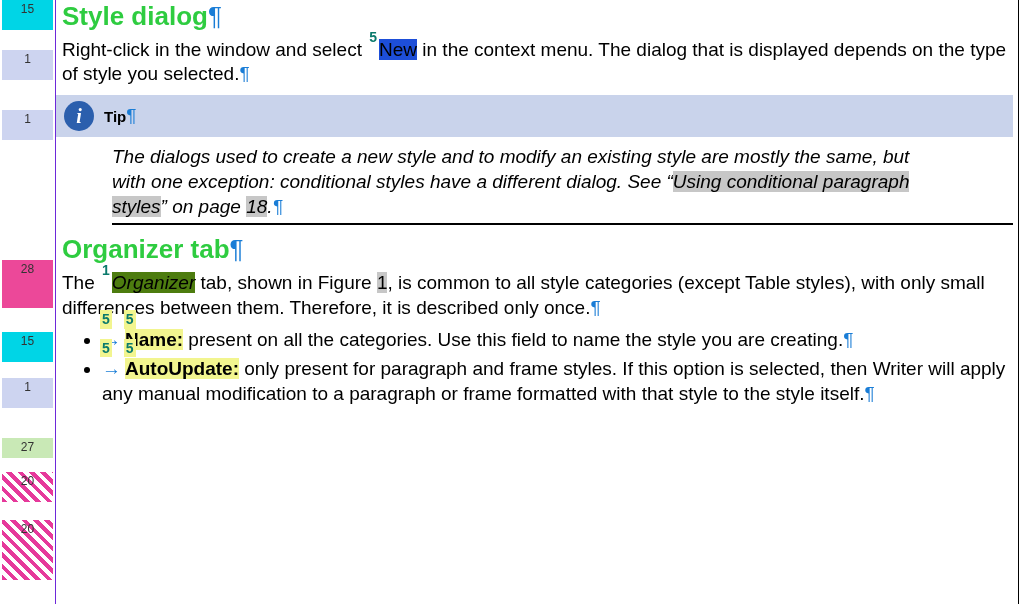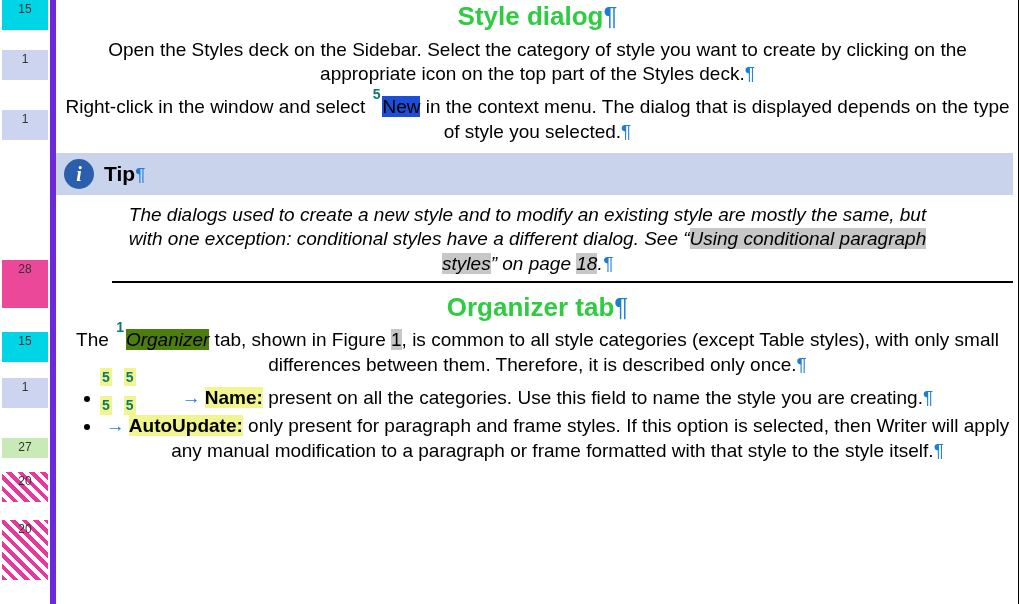--- a/index.html
+++ b/index.html
@@ -12,21 +12,21 @@
     background: #fff;
   }
   .page {
     display: flex;
     width: 1019px;
     height: 604px;
     overflow: hidden;
   }
   .gutter {
     flex: 0 0 56px;
-    border-right: 6px solid #6d28d9;
+    border-right: 1px solid #6d28d9;
     position: relative;
     padding-left: 32px;
   }
   .gmark {
     position: absolute;
     left: 2px;
     right: 2px;
     font-size: 12px;
     color: #333;
     display: flex;
@@ -37,21 +37,20 @@
   .hatch-red {
     background: repeating-linear-gradient(45deg, #e33 0 4px, #fff 4px 8px);
   }
   .hatch-pink {
     background: repeating-linear-gradient(45deg, #e6399b 0 4px, #fff 4px 8px);
   }
   .content {
     flex: 1 1 auto;
     padding-right: 6px;
     position: relative;
-    text-align: center;
   }
   .content .rightline {
     position: absolute;
     right: 0; top: 0; bottom: 0;
     width: 4px;
     border-right: 1px solid #000;
   }
   .block { padding-left: 6px; }
   .pilcrow { color: #1a7dd6; font-weight: normal; }
   h2.green {
@@ -83,21 +82,21 @@
     width: 30px; height: 30px;
     border-radius: 50%;
     background: #2b5fad;
     color: #fff;
     font-family: Georgia, serif;
     font-style: italic;
     font-size: 20px;
     font-weight: bold;
     display: flex; align-items: center; justify-content: center;
   }
-  .tipbox .label { font-weight: bold; font-size: 21px; }
+  .tipbox .label { font-weight: bold; font-size: 15px; }
   .tipbody {
     margin: 8px 0 8px 56px;
     border-bottom: 2px solid #000;
     padding-bottom: 4px;
     padding-right: 70px;
     font-style: italic;
   }
   ul.styled { margin: 0; padding-left: 40px; }
   ul.styled li { list-style: disc; margin-bottom: 4px; position: relative; }
   .li-lead {
@@ -129,25 +128,20 @@
 
   <div class="content">
     <div class="rightline"></div>
 
     <div class="block">
       <h2 class="green">
         <span>Style dialog</span><span class="pilcrow">¶</span>
       </h2>
     </div>
 
-    <div class="block">
-      <p>
-        <span>Open the Styles deck on the Sidebar. Select the category of style you want to create by clicking on the appropriate icon on the top part of the Styles deck.</span><span class="pilcrow">¶</span>
-      </p>
-    </div>
 
     <div class="block">
       <p style="position:relative;">
         <span>Right-click in the window and select</span>
         <span class="sup-note">5</span><span class="hl-yellow">New</span><span> in the context menu. The dialog that is displayed depends on the type of style you selected.</span><span class="pilcrow">¶</span>
       </p>
     </div>
 
     <div class="tipbox">
       <div class="icon">i</div>

